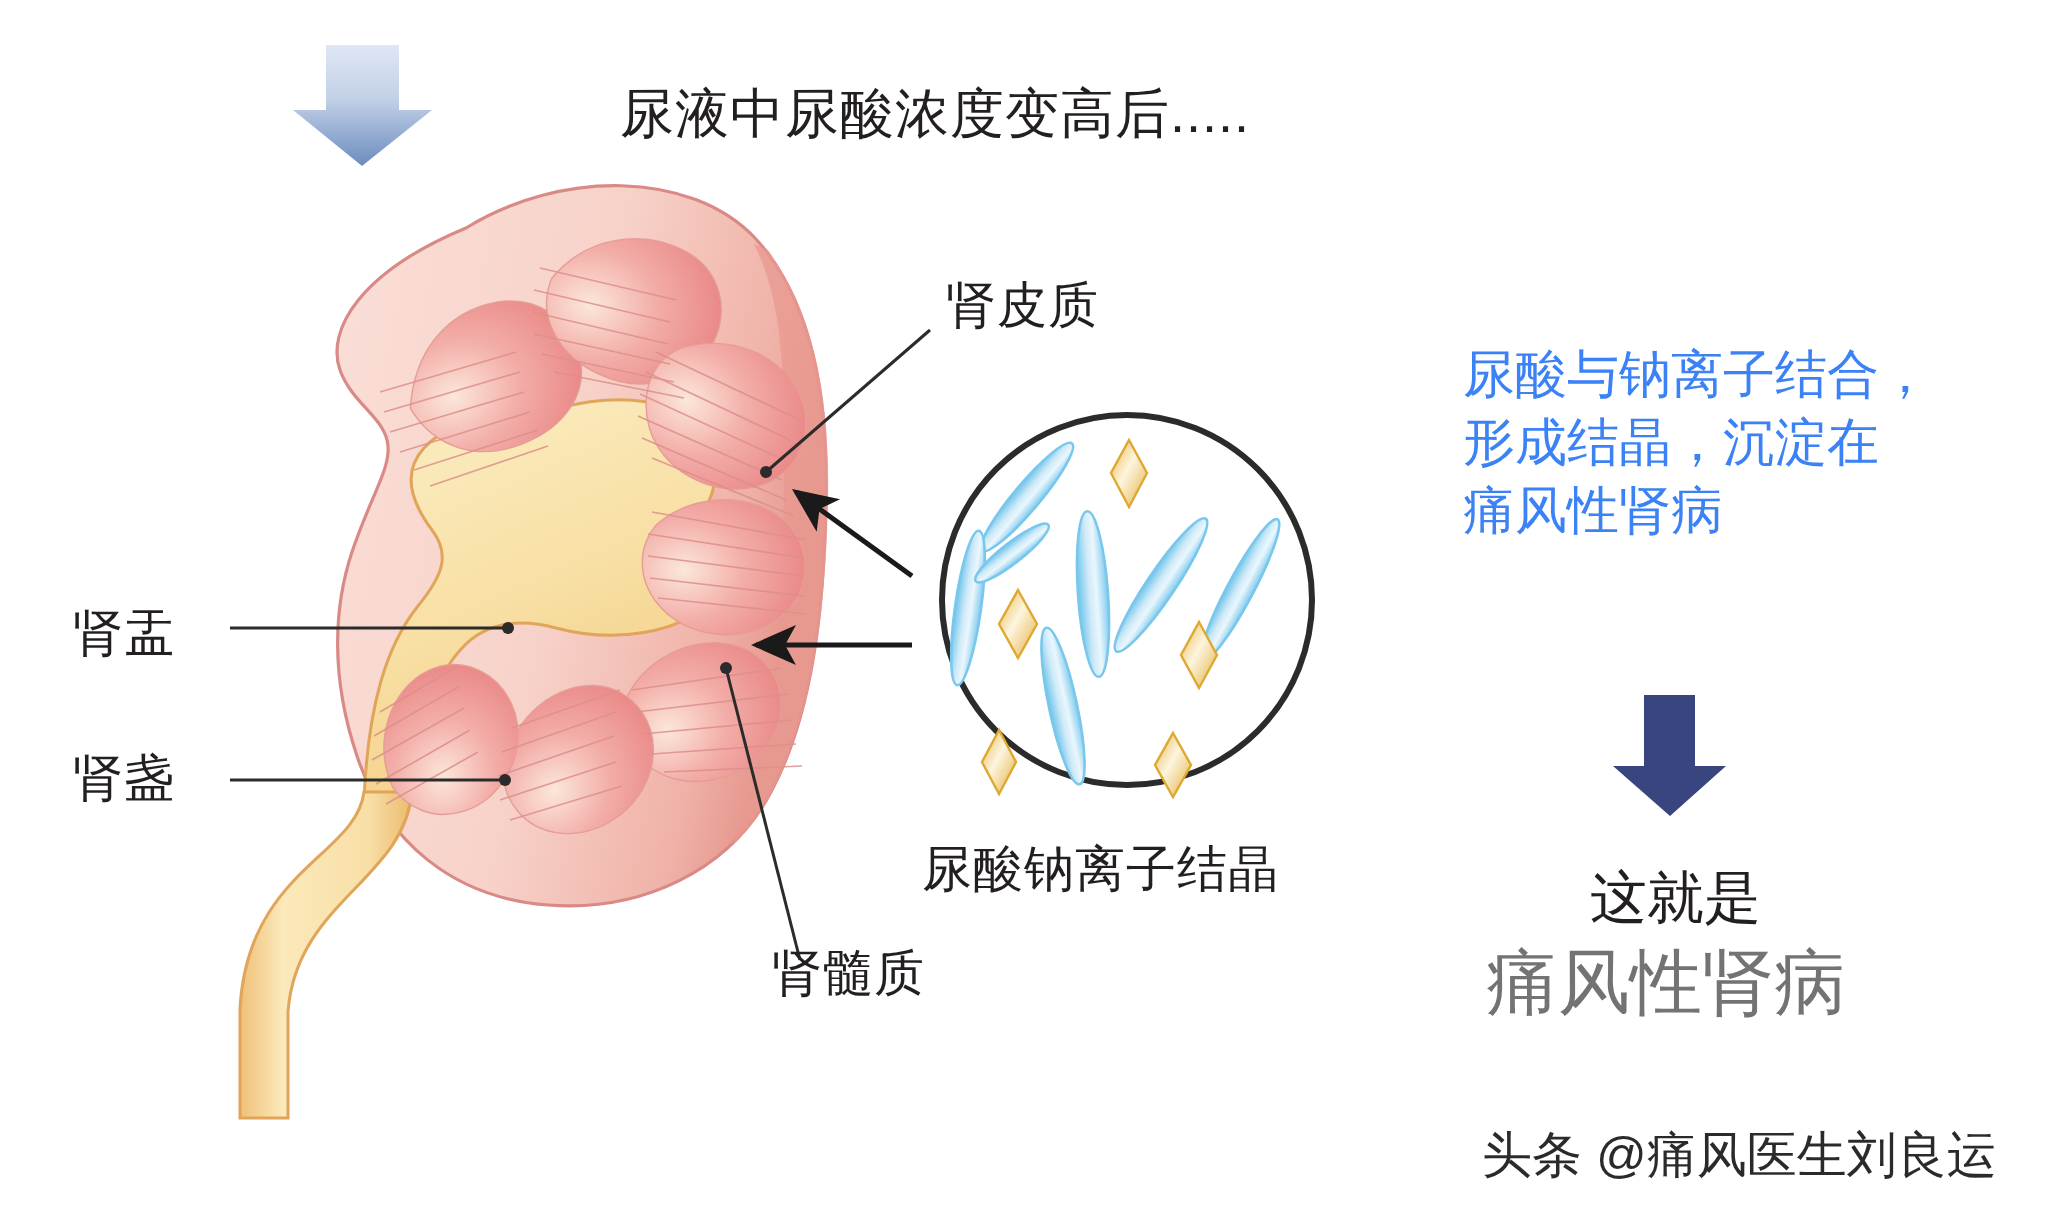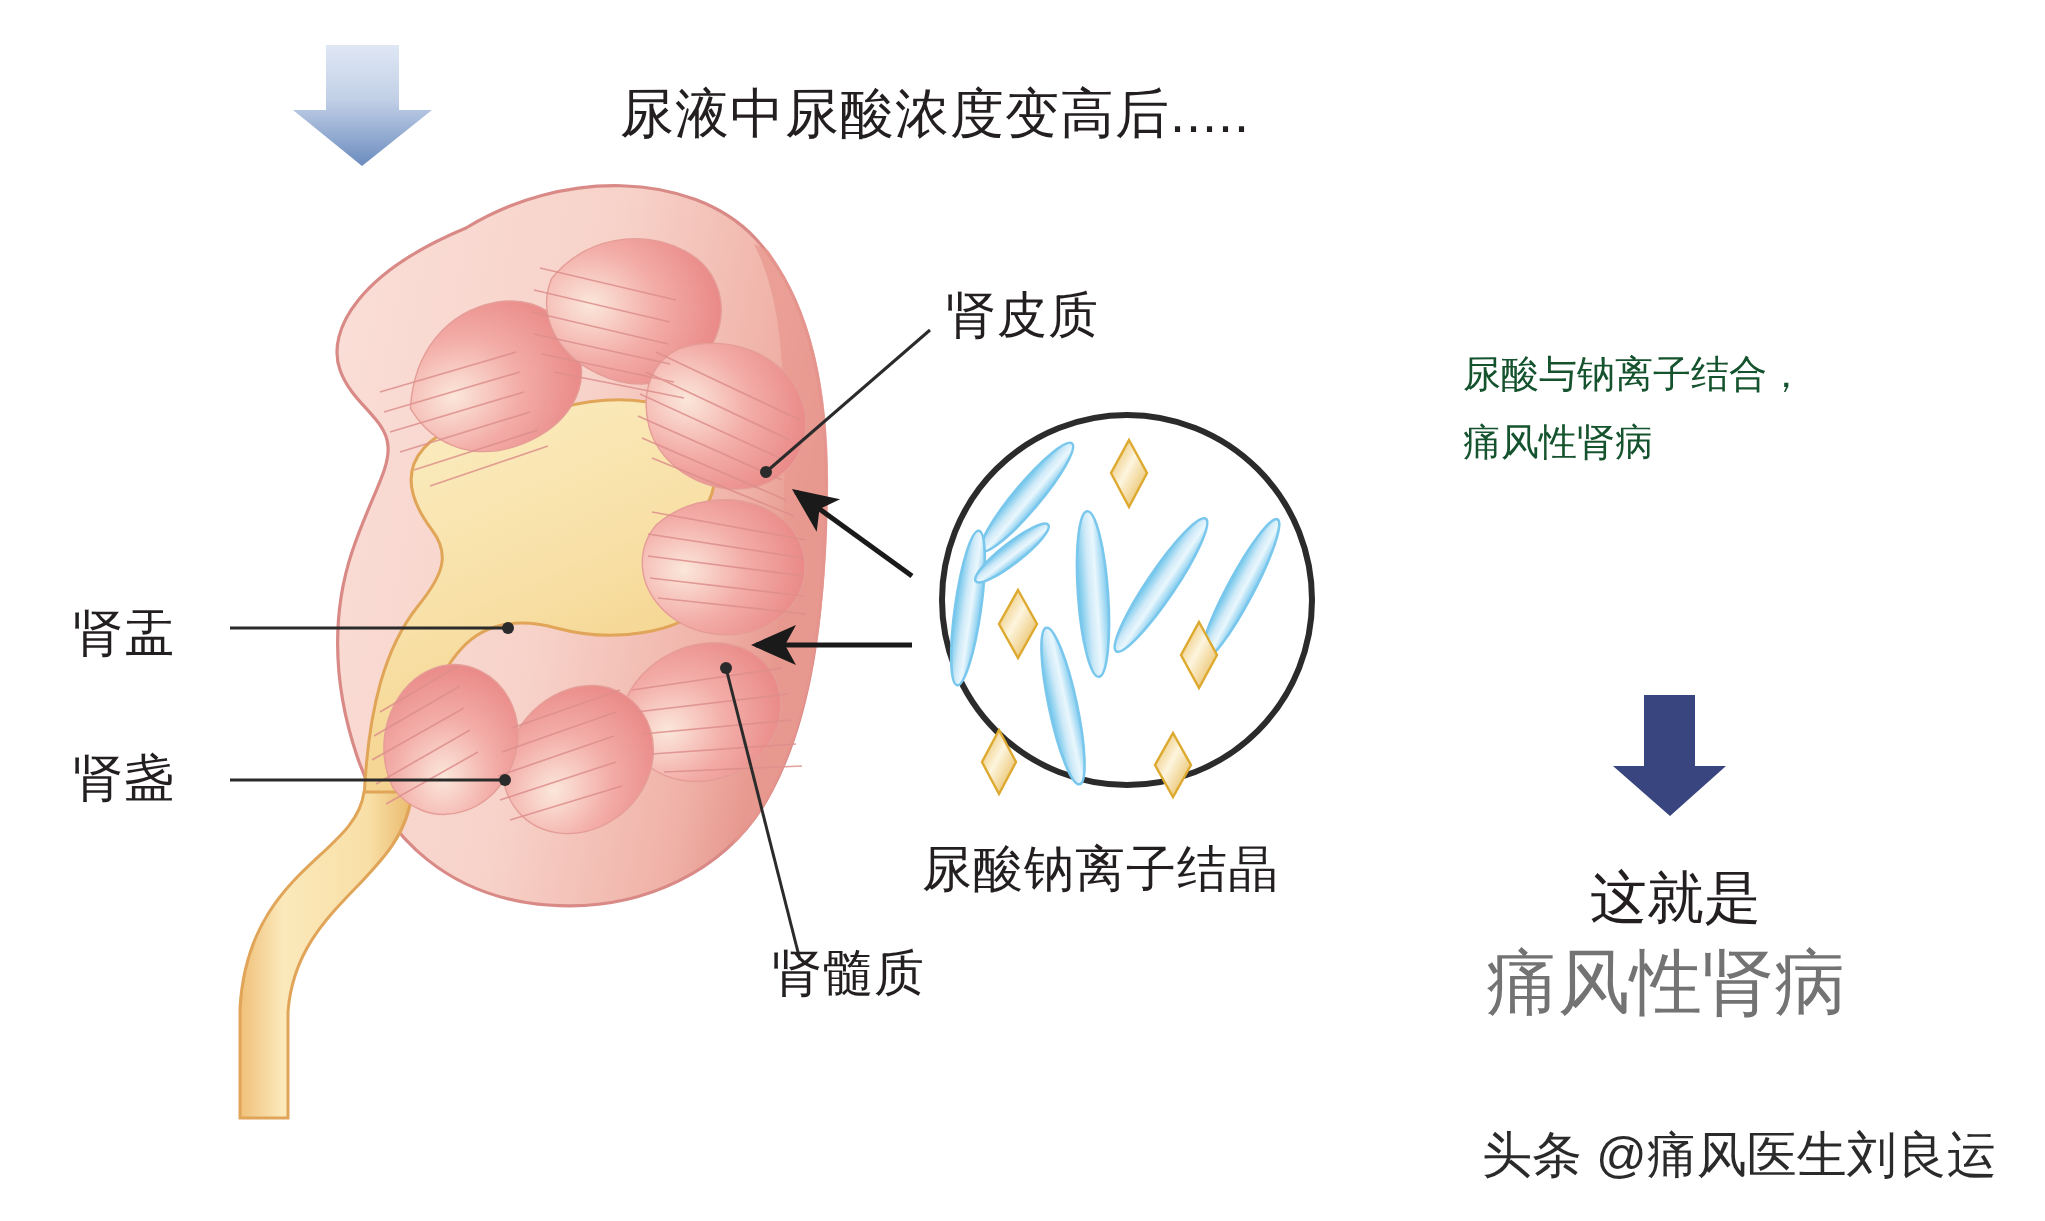--- a/index.html
+++ b/index.html
@@ -30,34 +30,34 @@
     font-weight: 400;
   }
 
   
   .diagram-label {
     font-size: 50px;
     color: #231f20;
     white-space: nowrap;
     letter-spacing: 1px;
   }
-  #label-cortex   { left: 946px; top: 282px; }
+  #label-cortex   { left: 946px; top: 272px; }
   #label-pelvis   { left: 73px;  top: 600px; }
   #label-calyx    { left: 73px;  top: 745px; }
   #label-medulla  { left: 772px; top: 940px; }
   #label-crystal  { left: 922px; top: 836px; font-size: 50px; }
 
   
   #right-paragraph {
     left: 1463px;
     top: 340px;
     width: 470px;
-    font-size: 38px;
+    font-size: 52px;
     line-height: 68px;
-    color: #14532d;
+    color: #3b82f6;
     letter-spacing: 0px;
   }
   #right-paragraph .pline { display: block; white-space: nowrap; }
 
   
   #conclusion-lead {
     left: 1590px;
     top: 860px;
     font-size: 57px;
     color: #231f20;
@@ -303,20 +303,21 @@
   <div class="abs diagram-label" id="label-pelvis">肾盂</div>
 
   <div class="abs diagram-label" id="label-calyx">肾盏</div>
 
   <div class="abs diagram-label" id="label-medulla">肾髓质</div>
 
   <div class="abs diagram-label" id="label-crystal">尿酸钠离子结晶</div>
 
   <div class="abs" id="right-paragraph">
     <span class="pline">尿酸与钠离子结合，</span>
+    <span class="pline">形成结晶，沉淀在</span>
     <span class="pline">痛风性肾病</span>
   </div>
 
   <div class="abs" id="conclusion-lead">这就是</div>
 
   <div class="abs" id="conclusion-main">痛风性肾病</div>
 
   <div class="abs" id="watermark">头条 @痛风医生刘良运</div>
 
 </div>

